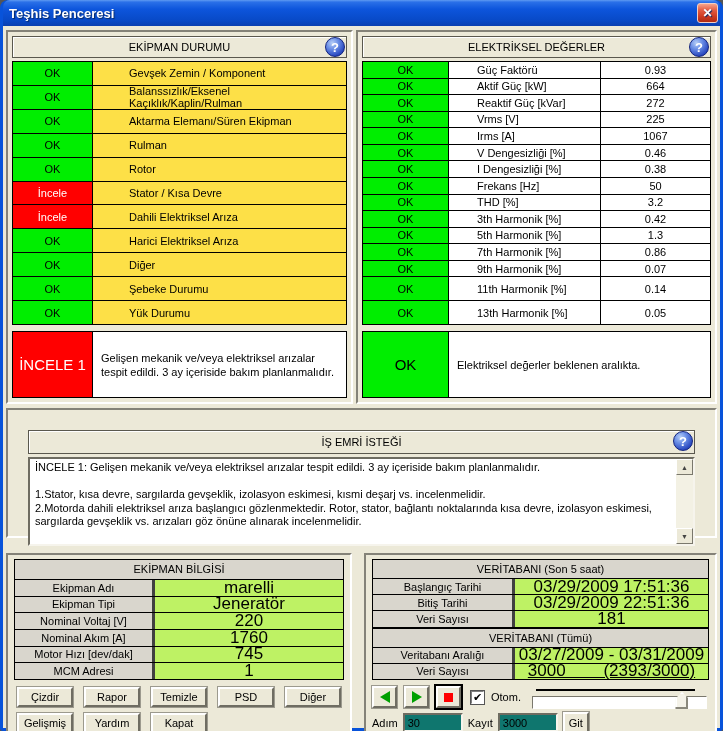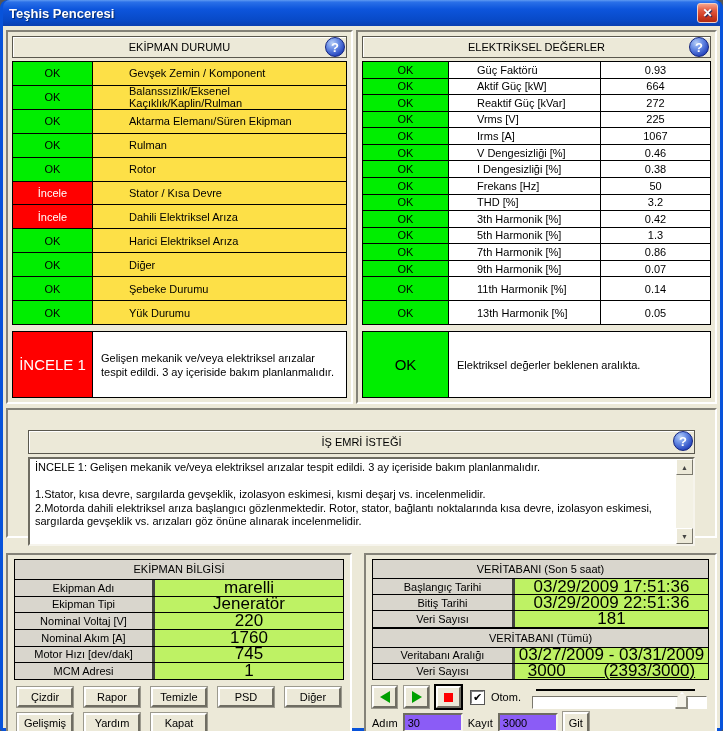--- a/index.html
+++ b/index.html
@@ -149,21 +149,21 @@
     clip-path: polygon(50% 0, 100% 38%, 100% 100%, 0 100%, 0 38%);
     box-shadow: inset -2px -2px 0 #8a887c, inset 2px 2px 0 #fff;
     cursor:pointer;
   }
 
   .goto-row { margin-top:3px; display:flex; align-items:center; gap:5px; font-size:11px; }
   .txt-input {
     width:60px; height:19px;
     border:2px solid; border-color:#6e6c61 #f6f4ec #f6f4ec #6e6c61;
     font-size:11px; padding:0 3px; font-family:"Liberation Sans", sans-serif;
-    background:#8b5cf6; color:#000;
+    background:#0f766e; color:#000;
   }
   .git-btn { width:26px; height:21px; }
 </style>
 </head>
 <body>
 
 <div class="window">
   <div class="titlebar">
     <span>Teşhis Penceresi</span>
     <div class="close-btn">

